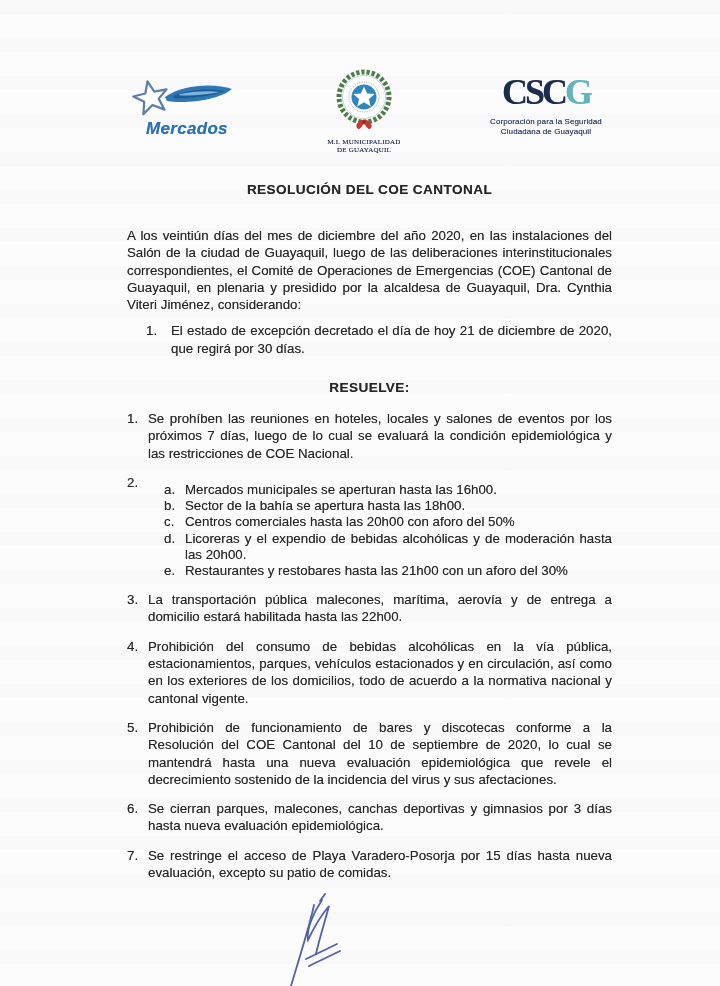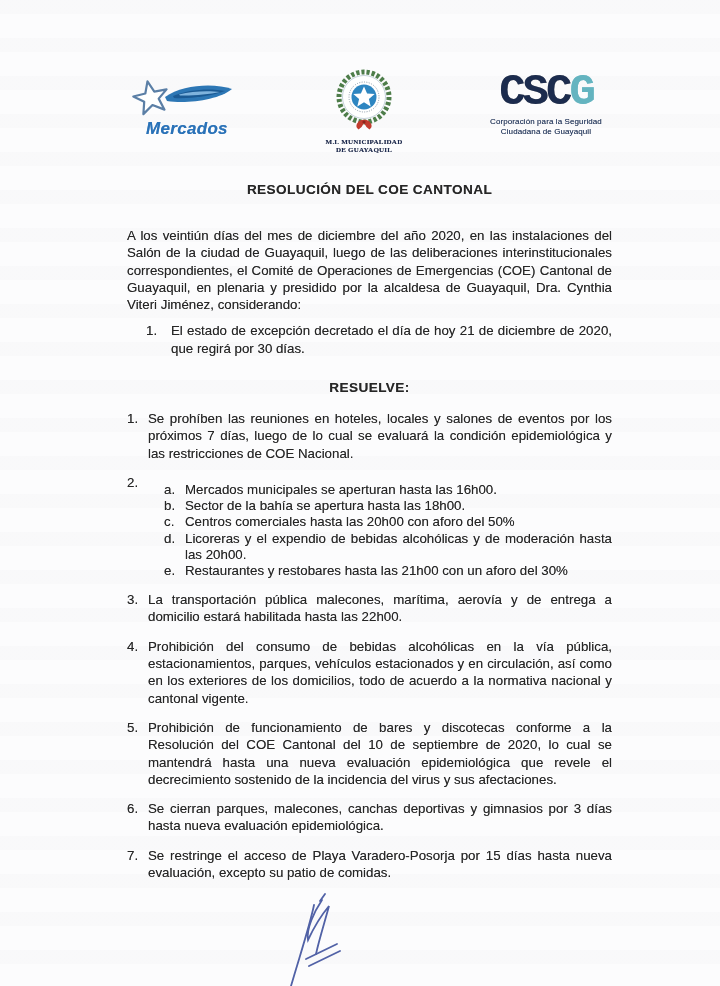--- a/index.html
+++ b/index.html
@@ -31,27 +31,27 @@
   }
   .logo-gye { width: 118px; text-align: center; padding-top: 4px; }
   .gye-text {
     font-size: 17px; font-weight: bold; font-style: italic;
     color: #2a72b8; letter-spacing: 0.3px; margin-top: -4px;
     text-shadow: 0 0 0.6px rgba(42,114,184,0.7);
   }
   .logo-muni { width: 90px; text-align: center; margin-top: -4px; }
   .muni-caption {
     font-family: "Liberation Serif", serif;
-    font-size: 7px; font-weight: bold; color: #1c2a52;
+    font-size: 7px; font-weight: normal; color: #1c2a52;
     line-height: 8px; letter-spacing: 0.2px; margin-top: 1px;
   }
   .logo-cscg { width: 128px; text-align: center; padding-top: 2px; }
   .cscg-acronym {
-    font-family: Liberation Mono, monospace;
-    font-size: 44px; font-weight: bold; line-height: 34px; letter-spacing: -3px;
+    font-family: Liberation Serif, serif;
+    font-size: 36px; font-weight: bold; line-height: 34px; letter-spacing: -3px;
   }
   .cscg-dark { color: #1c2c4e; }
   .cscg-light { color: #64b4c0; text-shadow: 0 0 0.6px rgba(100,180,192,0.7); }
   .cscg-caption {
     font-size: 8px; color: #233a66; line-height: 9.5px; margin-top: 8px;
     letter-spacing: 0.1px;
   }
 
   
   .doc-title {

